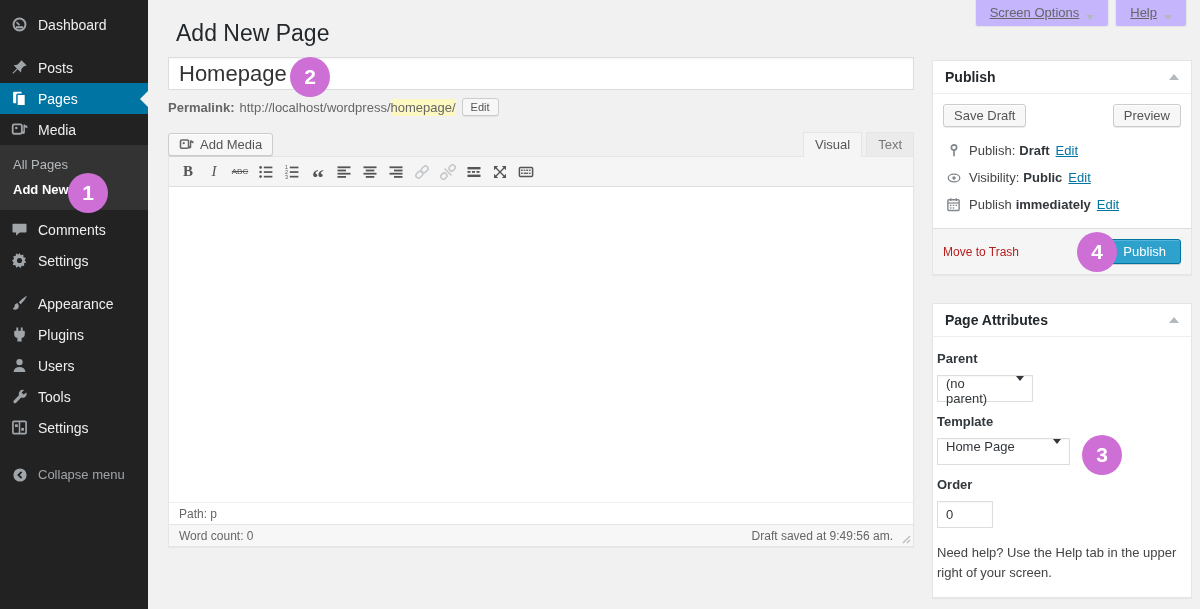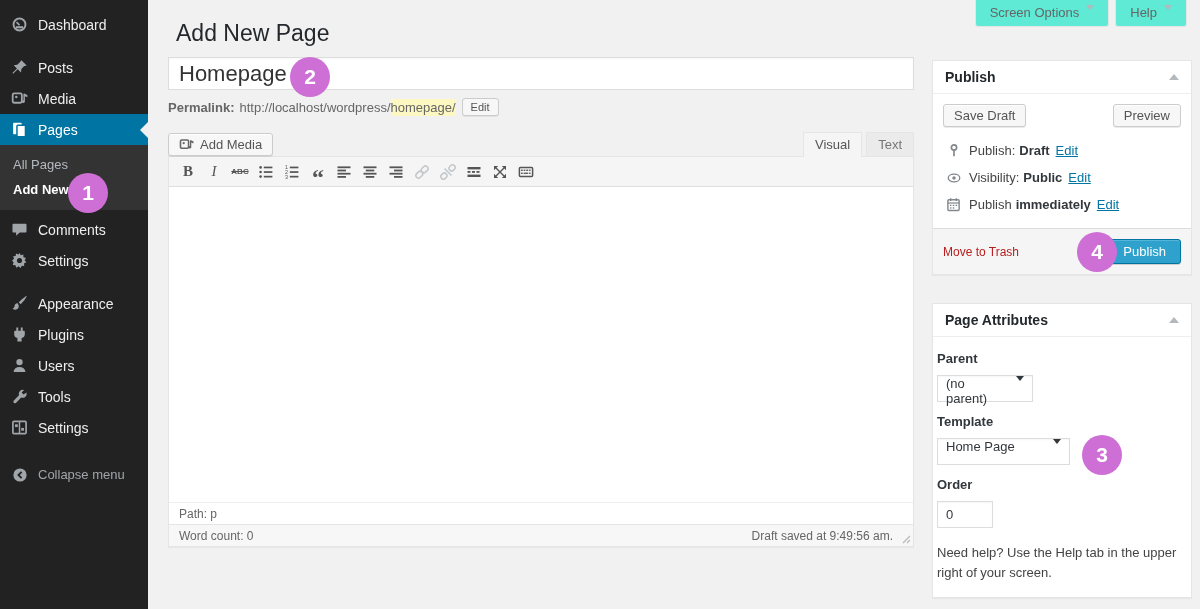--- a/index.html
+++ b/index.html
@@ -22,22 +22,22 @@
   .sep { height:12px; }
   .submenu { background:#333; padding:7px 0 8px; }
   .smi { padding:5px 12px 5px 13px; font-size:13px; color:#b4b9be; cursor:pointer; position:relative; }
   .smi.current { color:#fff; font-weight:bold; }
   #collapse-wrap { margin-top:16px; }
   #collapse-wrap .lbl { color:#a0a5aa; font-size:13px; }
   svg { display:block; }
 
   
   #screen-meta { position:absolute; top:0; right:13px; display:flex; gap:6px; z-index:6; }
-  .meta-tab { background:#5eead4; border:1px solid #e5e5e5; border-top:none; border-radius:0 0 3px 3px;
-    padding:5px 14px 6px; font-size:13px; color:#666; cursor:pointer; display:flex; align-items:flex-start; gap:7px; }
+  .meta-tab { background:#c4b5fd; border:1px solid #e5e5e5; border-top:none; border-radius:0 0 3px 3px;
+    padding:5px 14px 6px; font-size:13px; color:#666; cursor:pointer; display:flex; align-items:flex-end; gap:7px;text-decoration:underline; }
   .caret-down { width:0; height:0; border-left:4px solid transparent; border-right:4px solid transparent; border-top:5px solid #b4b9be; display:inline-block; }
 
   
   #page-title { position:absolute; left:176px; top:20px; font-size:23px; font-weight:400; color:#23282d; z-index:2; }
   #main-col { position:absolute; left:168px; top:57px; width:746px; }
   #title-input { width:100%; height:33px; border:1px solid #ddd; background:#fff; padding:3px 10px;
     font-size:22px; color:#333; font-family:"Liberation Sans", sans-serif; outline:none;
     box-shadow:inset 0 1px 2px rgba(0,0,0,.04); }
   #permalink-row { margin-top:8px; font-size:13px; color:#666; display:flex; align-items:center; }
   #permalink-row .strong { font-weight:bold; margin-right:5px; }
@@ -55,21 +55,21 @@
     padding:4px 11px; cursor:pointer; margin-left:4px; }
   .etab.active { background:#f5f5f5; color:#555; padding-bottom:5px; margin-bottom:-1px; position:relative; z-index:2; }
 
   #editor-box { border:1px solid #e5e5e5; background:#fff; margin-top:0; box-shadow:0 1px 1px rgba(0,0,0,.04); }
   #mce-toolbar { background:#f5f5f5; border-bottom:1px solid #dedede; height:30px; display:flex; align-items:center; padding:0 6px; }
   .tbtn { width:26px; height:24px; display:inline-flex; align-items:center; justify-content:center;
     color:#555; cursor:pointer; border-radius:2px; }
   .tbtn.disabled { color:#c5c9cc; cursor:default; }
   .tb-bold { font-family:"Liberation Serif", serif; font-weight:bold; font-size:15px; }
   .tb-italic { font-family:"Liberation Serif", serif; font-style:italic; font-size:15px; }
-  .tb-strike { font-size:8px; font-weight:bold; text-decoration:line-through; letter-spacing:0; }
+  .tb-strike { font-size:8px; font-weight:normal; text-decoration:line-through; letter-spacing:0; }
   .tb-quote { font-family:"Liberation Serif", serif; font-weight:bold; font-size:24px; line-height:10px; padding-top:10px; }
   #mce-canvas { height:315px; background:#fff; cursor:text; }
   #path-bar { border-top:1px solid #eee; padding:4px 10px; font-size:12px; color:#666; height:22px; }
   #stat-bar { border-top:1px solid #e5e5e5; background:#f7f7f7; height:22px; display:flex;
     align-items:center; justify-content:space-between; padding:0 10px 0 10px; font-size:12px; color:#666; position:relative; }
   #resize-grip { position:absolute; right:2px; bottom:2px; cursor:nwse-resize; }
 
   
   #side-col { position:absolute; left:932px; top:60px; width:260px; }
   .panel { background:#fff; border:1px solid #e5e5e5; box-shadow:0 1px 1px rgba(0,0,0,.04); }
@@ -131,41 +131,41 @@
 
   <div class="mi">
     <span class="ico">
       <svg width="17" height="17" viewBox="0 0 16 16" fill="currentColor">
           <path d="M9.8 1.2l5 5-2.6.7-2.4 2.4-.4 3.4-3.1-3.1L2 13.9l-.7-.7 4.3-4.3L2.5 5.8l3.4-.4 2.4-2.4z"></path>
         </svg>
     </span>
     <span class="lbl">Posts</span>
   </div>
 
+  <div class="mi active">
+    <span class="ico">
+      <svg width="17" height="17" viewBox="0 0 16 16">
+          <rect x="2" y="1.6" width="8" height="10.8" rx="0.8" fill="currentColor"></rect>
+          <rect x="5.6" y="4" width="8" height="10.8" rx="0.8" fill="currentColor" stroke="#0074a2" stroke-width="1.4"></rect>
+        </svg>
+    </span>
+    <span class="lbl">Pages</span>
+  </div>
+
   <div class="mi">
     <span class="ico">
       <svg width="17" height="17" viewBox="0 0 16 16">
           <rect x="1.6" y="3.2" width="8.6" height="8.8" rx="1.4" fill="none" stroke="currentColor" stroke-width="1.7"></rect>
           <circle cx="5" cy="6.6" r="1.2" fill="currentColor"></circle>
           <path d="M12.4 3.6v7.2" stroke="currentColor" stroke-width="1.4"></path>
           <path d="M12.4 3.4l3 1.2v2.2l-3-1.2z" fill="currentColor"></path>
           <circle cx="11.6" cy="11" r="1.3" fill="currentColor"></circle>
         </svg>
     </span>
     <span class="lbl">Media</span>
-  </div>
-
-  <div class="mi active">
-    <span class="ico">
-      <svg width="17" height="17" viewBox="0 0 16 16">
-          <rect x="2" y="1.6" width="8" height="10.8" rx="0.8" fill="currentColor"></rect>
-          <rect x="5.6" y="4" width="8" height="10.8" rx="0.8" fill="currentColor" stroke="#0074a2" stroke-width="1.4"></rect>
-        </svg>
-    </span>
-    <span class="lbl">Pages</span>
   </div>
 
   <div class="submenu">
     <div class="smi">All Pages</div>
     <div class="smi current">Add New</div>
   </div>
 
   <div class="mi" style="margin-top:4px">
     <span class="ico">
       <svg width="17" height="17" viewBox="0 0 16 16" fill="currentColor">

